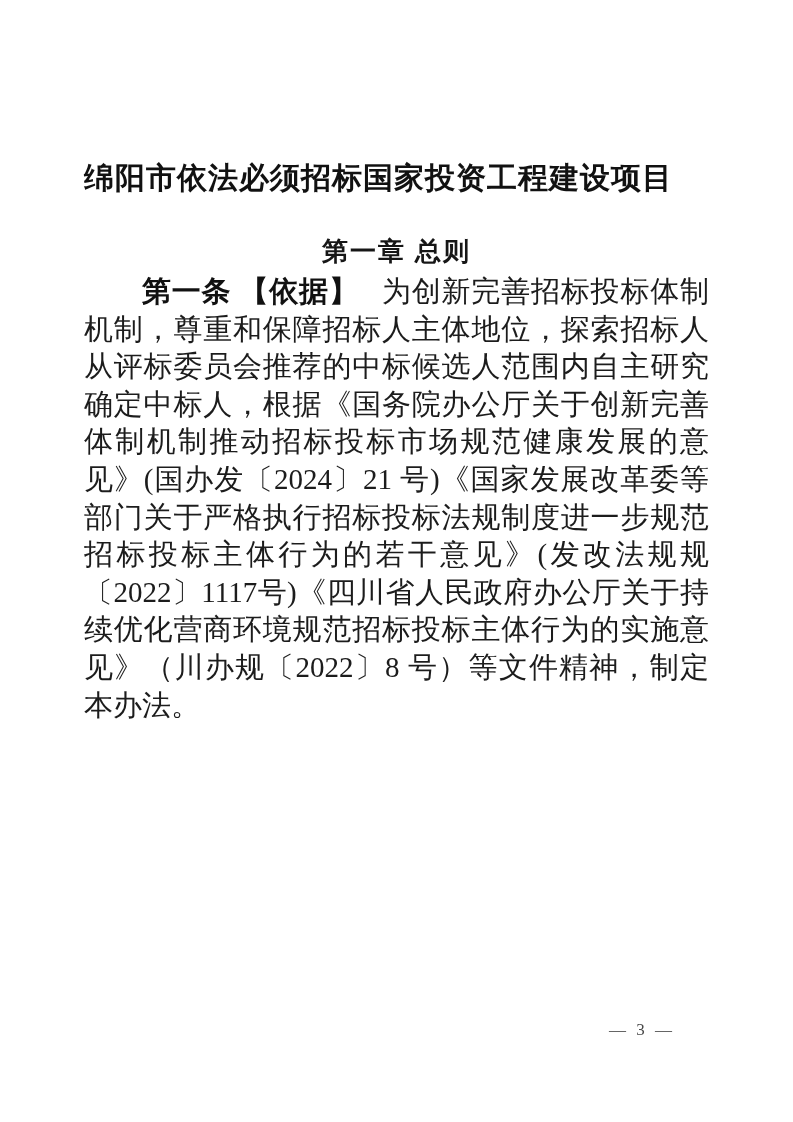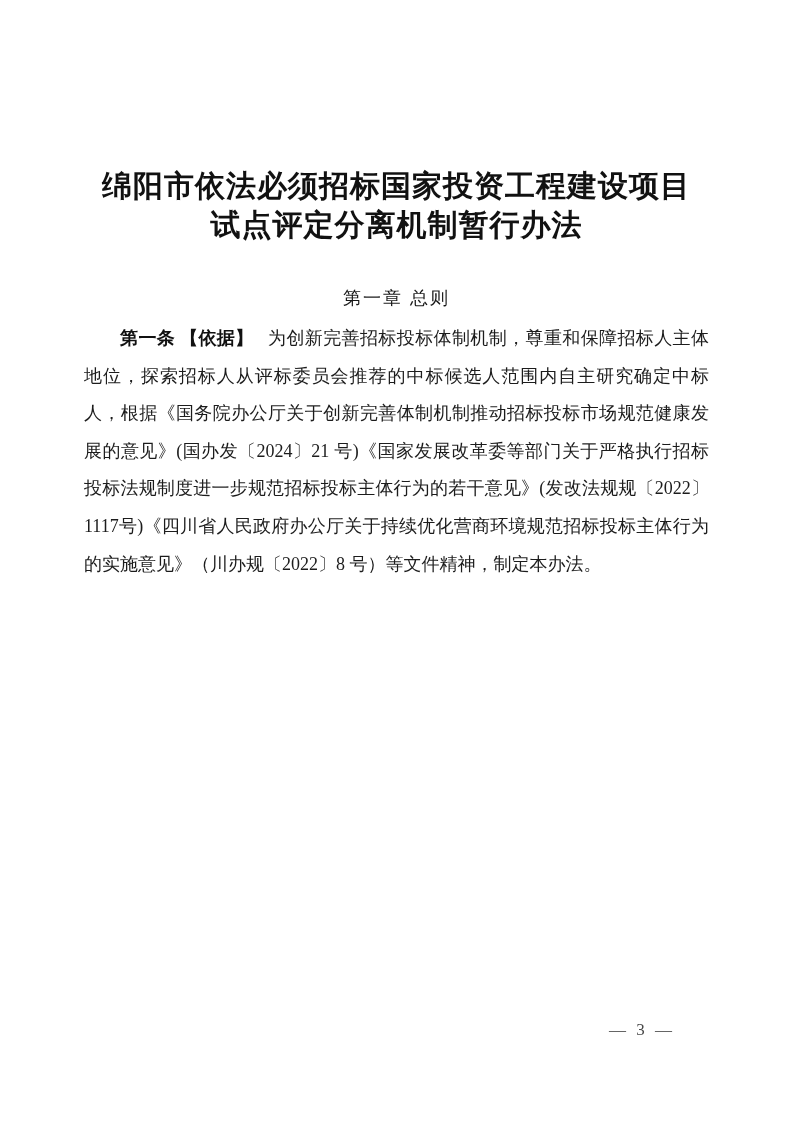--- a/index.html
+++ b/index.html
@@ -15,49 +15,48 @@
     background: #ffffff;
     overflow: hidden;
     color: #1c1c1c;
     box-sizing: border-box;
   }
   .content {
     box-sizing: border-box;
     padding: 158px 84px 0 84px;
   }
   .doc-title {
-    margin: 8px;
-    text-align: center;
+    margin: 0;
     font-family: "Liberation Serif", "DejaVu Serif", serif;
     font-weight: bold;
     font-size: 30px;
     line-height: 39px;
     letter-spacing: 1px;
     color: #111111;
   }
   .doc-title .title-line {
     display: block;
   }
   .chapter {
     margin: 41px 0 0 0;
     text-align: center;
     font-family: "Liberation Sans", "DejaVu Sans", sans-serif;
-    font-weight: 400;
-    font-size: 18px;
+    font-weight: 700;
+    font-size: 26px;
     line-height: 26px;
     letter-spacing: 2px;
     color: #161616;
   }
   .body-text {
     margin-top: 9px;
   }
   .para {
     margin: 0;
     font-family: "Liberation Serif", "DejaVu Serif", serif;
-    font-size: 18px;
+    font-size: 29px;
     line-height: 37.6px;
     text-align: justify;
     text-indent: 2em;
     color: #1c1c1c;
   }
   .para .lead {
     font-weight: bold;
     margin-right: 0.8em;
     color: #111111;
   }
@@ -73,21 +72,20 @@
   }
 </style>
 </head>
 <body>
 
 <div class="page">
   <div class="content">
 
     <h1 class="doc-title">
       <span class="title-line">绵阳市依法必须招标国家投资工程建设项目</span>
-      <span class="title-line">试点评定分离机制暂行办法</span>
     </h1>
 
     <h2 class="chapter">第一章 总则</h2>
 
     <div class="body-text">
 
       <p class="para"><span class="lead">第一条 【依据】</span><span>为创新完善招标投标体制机制，尊重和保障招标人主体地位，探索招标人从评标委员会推荐的中标候选人范围内自主研究确定中标人，根据《国务院办公厅关于创新完善体制机制推动招标投标市场规范健康发展的意见》(国办发〔2024〕21 号)《国家发展改革委等部门关于严格执行招标投标法规制度进一步规范招标投标主体行为的若干意见》(发改法规规〔2022〕1117号)《四川省人民政府办公厅关于持续优化营商环境规范招标投标主体行为的实施意见》（川办规〔2022〕8 号）等文件精神，制定本办法。</span></p>
 
 
 

